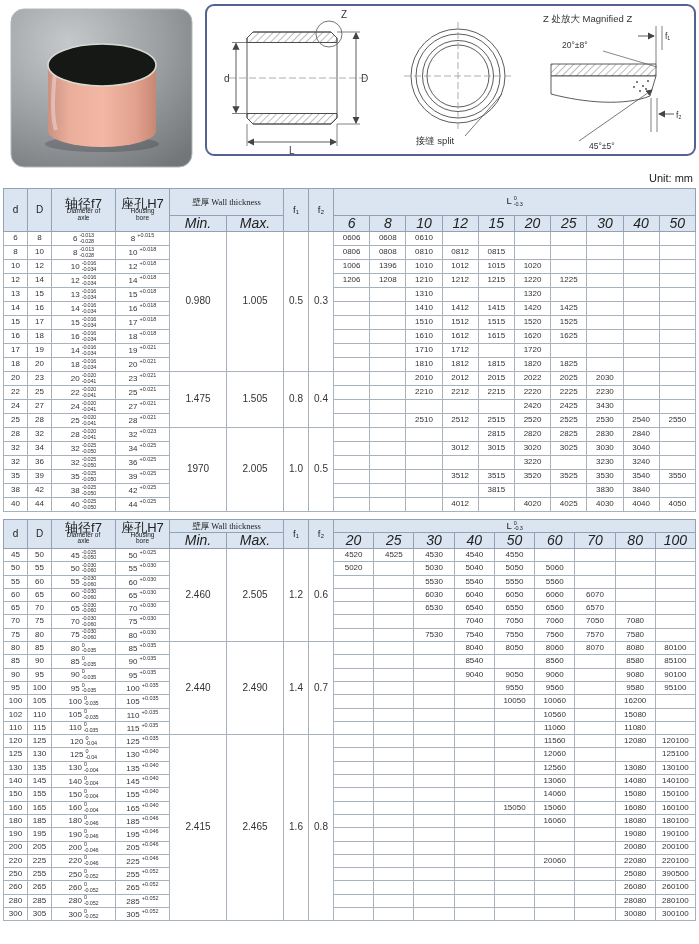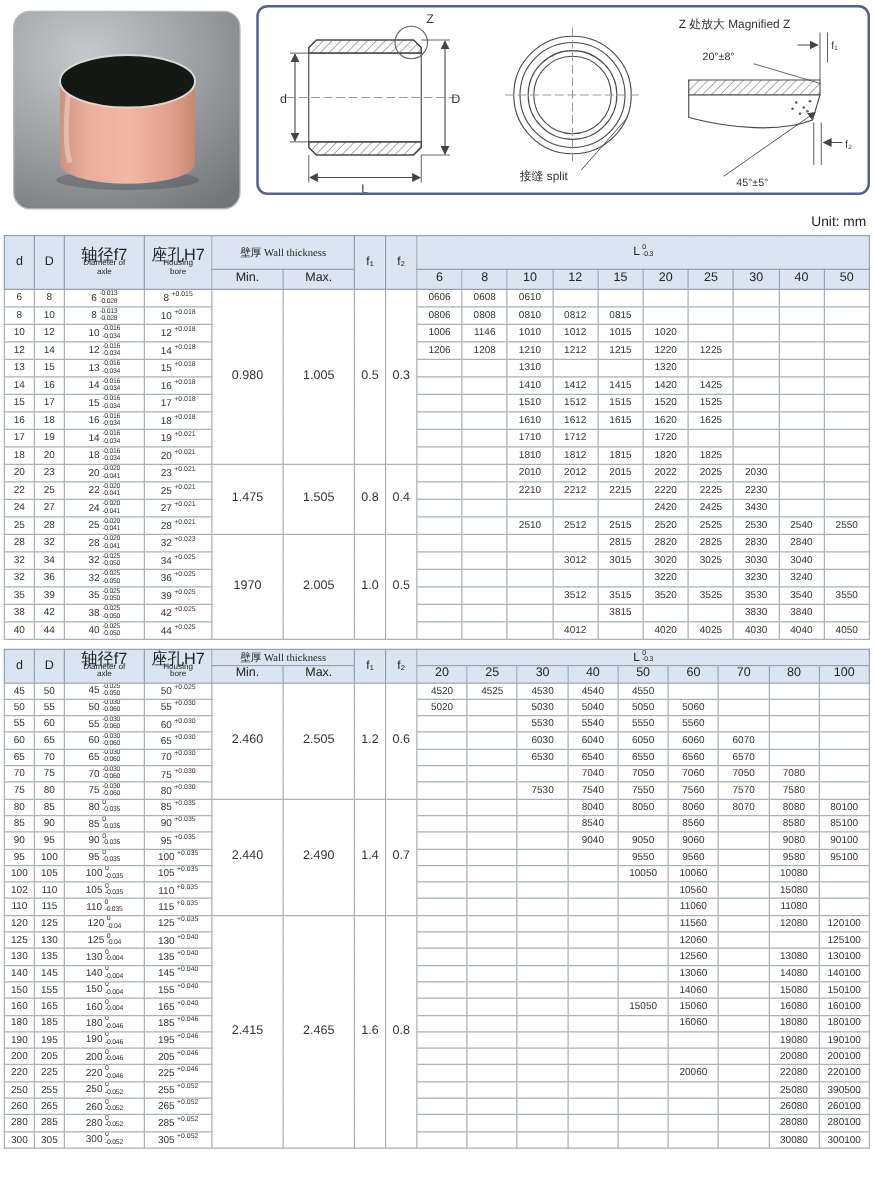--- a/index.html
+++ b/index.html
@@ -6,21 +6,21 @@
   body{width:699px;height:944px;background:#ffffff;font-family:"Liberation Sans","DejaVu Sans",sans-serif;overflow:hidden;}
   .top{position:relative;height:172px;}
   .photo-box{position:absolute;left:10px;top:8px;width:183px;height:160px;}
   .drawing-box{position:absolute;left:205px;top:4px;width:487px;height:148px;border:2px solid #55618e;border-radius:9px;background:#fff;}
   .unit{text-align:right;font-size:11px;color:#222;padding:0 6px 2px 6px;height:14px;line-height:13px;}
   table{border-collapse:collapse;table-layout:fixed;width:693px;margin-left:3px;border:1.4px solid #39424c;}
   td{border:1px solid #a8b2bc;font-size:8px;color:#333;text-align:center;vertical-align:middle;padding:0;line-height:1.05;height:13px;white-space:nowrap;overflow:hidden;}
   #t2 td{height:12.3px;}
   thead td{background:#dae5f1;border-color:#93a2b2;color:#222;}
   .h1 td{height:26px;}
-  .h2 td{height:15px;font-size:10px;}
+  .h2 td{height:15px;font-size:14px;font-style:italic;}
   .hd{font-size:10px;}
   .hw{font-size:8.5px;font-family:Liberation Serif, serif;}
   .hf{font-size:9.5px;}
   .hL{font-size:9.5px;}
   .zh{display:block;font-size:13px;line-height:9px;}
   .en{display:block;font-size:6.5px;line-height:6.8px;}
   .st{display:inline-block;vertical-align:middle;margin-left:2px;text-align:left;}
   .st i{display:block;font-style:normal;font-size:5.5px;line-height:5.6px;letter-spacing:-0.2px;}
   .bt{font-size:5.5px;vertical-align:4px;margin-left:2px;}
   .gv{font-size:10px;}
@@ -224,21 +224,21 @@
         <td class="lv"></td>
         <td class="lv"></td>
         <td class="lv"></td>
       </tr>
       <tr>
         <td>10</td>
         <td>12</td>
         <td class="ax">10<span class="st"><i>-0.016</i><i>-0.034</i></span></td>
         <td class="bo">12<span class="bt">+0.018</span></td>
         <td class="lv">1006</td>
-        <td class="lv">1146</td>
+        <td class="lv">1396</td>
         <td class="lv">1010</td>
         <td class="lv">1012</td>
         <td class="lv">1015</td>
         <td class="lv">1020</td>
         <td class="lv"></td>
         <td class="lv"></td>
         <td class="lv"></td>
         <td class="lv"></td>
       </tr>
       <tr>
@@ -756,21 +756,21 @@
         <td>105</td>
         <td class="ax">100<span class="st"><i>0</i><i>-0.035</i></span></td>
         <td class="bo">105<span class="bt">+0.035</span></td>
         <td class="lv"></td>
         <td class="lv"></td>
         <td class="lv"></td>
         <td class="lv"></td>
         <td class="lv">10050</td>
         <td class="lv">10060</td>
         <td class="lv"></td>
-        <td class="lv">10080</td>
+        <td class="lv">16200</td>
         <td class="lv"></td>
       </tr>
       <tr>
         <td>102</td>
         <td>110</td>
         <td class="ax">105<span class="st"><i>0</i><i>-0.035</i></span></td>
         <td class="bo">110<span class="bt">+0.035</span></td>
         <td class="lv"></td>
         <td class="lv"></td>
         <td class="lv"></td>

